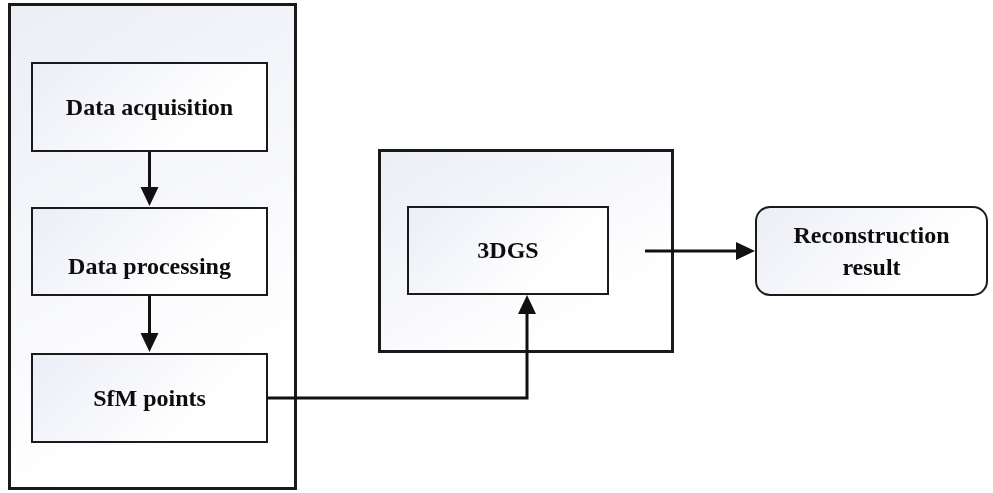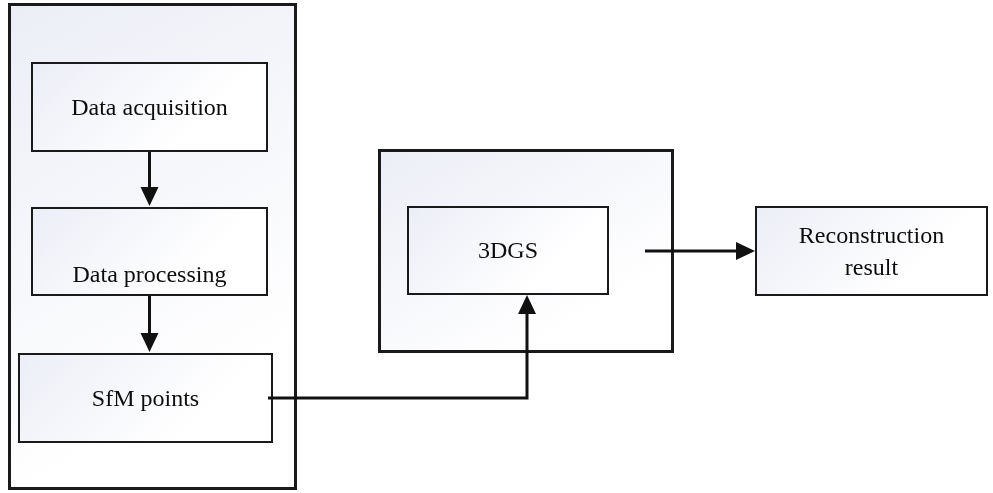--- a/index.html
+++ b/index.html
@@ -31,27 +31,28 @@
     position: absolute;
     border: 2.5px solid var(--border);
     background: linear-gradient(135deg, var(--fill-top) 0%, var(--fill-bottom) 72%);
     display: flex;
     align-items: center;
     justify-content: center;
     text-align: center;
     font-size: 24px;
     line-height: 1.35;
     color: var(--text);
-    padding: 4px 14px;
+    padding: 12px 14px;
+    font-weight: bold;
   }
   #n-acquisition    { left: 31px;  top: 62px;  width: 237px; height: 90px; }
   #n-processing     { left: 31px;  top: 207px; width: 237px; height: 89px; align-items: flex-end; }
-  #n-sfm            { left: 18px;  top: 353px; width: 255px; height: 90px; }
+  #n-sfm            { left: 31px;  top: 353px; width: 237px; height: 90px; }
   #n-3dgs           { left: 407px; top: 206px; width: 202px; height: 89px; }
-  #n-reconstruction { left: 755px; top: 206px; width: 233px; height: 90px; }
+  #n-reconstruction { left: 755px; top: 206px; width: 233px; height: 90px; border-radius: 15px; }
   .arrow-layer {
     position: absolute;
     left: 0; top: 0;
     width: 993px; height: 493px;
     pointer-events: none;
   }
   .arrow-layer .stroke { stroke: var(--arrow); stroke-width: 3; fill: none; }
   .arrow-layer .head   { fill: var(--arrow); stroke: none; }
 </style>
 </head>

